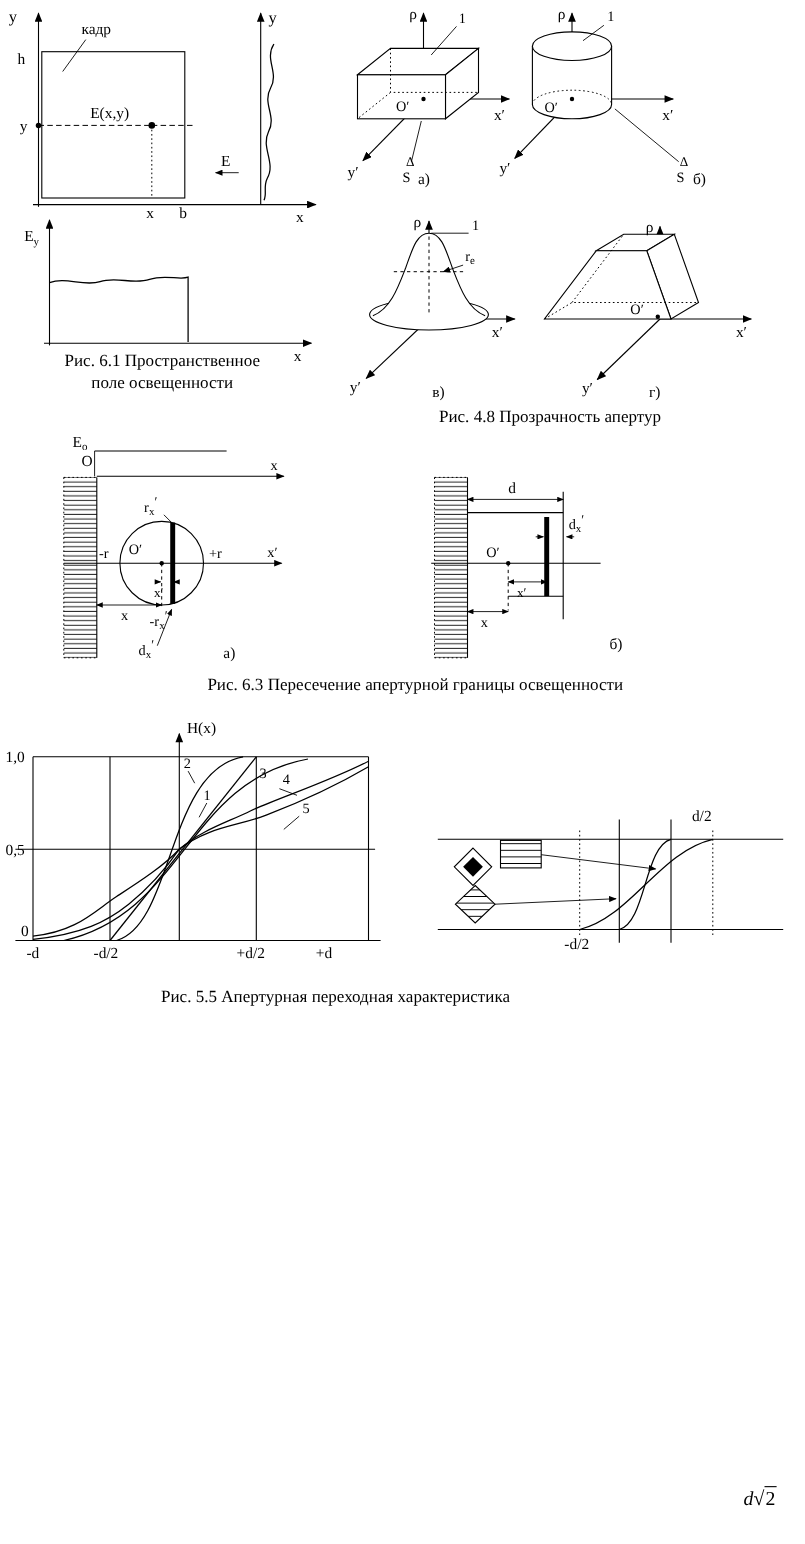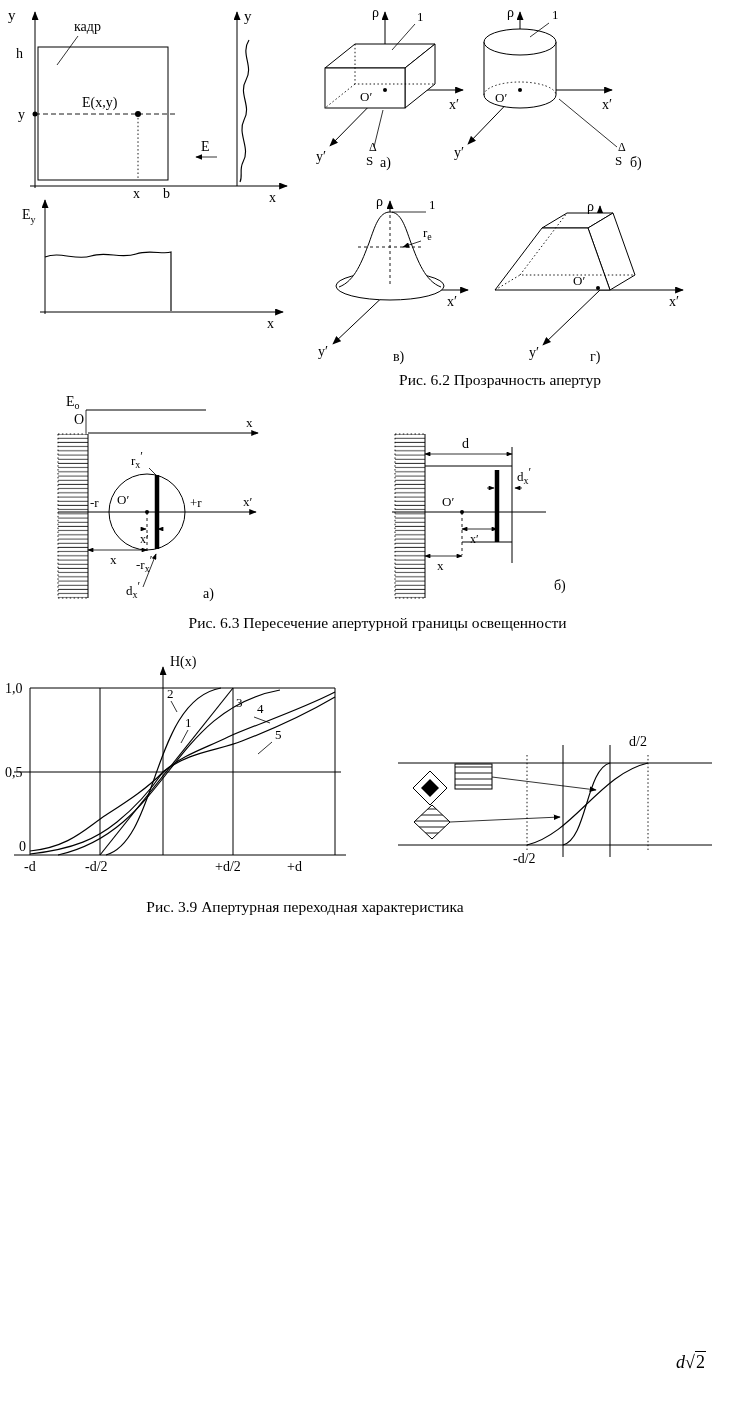--- a/index.html
+++ b/index.html
@@ -62,20 +62,24 @@
     </g>
 
     <g>
       <line class="ln" x1="45" y1="314" x2="45" y2="200" marker-end="url(#ar1)"></line>
       <line class="ln" x1="40" y1="312" x2="283" y2="312" marker-end="url(#ar1)"></line>
       <path class="crv" d="M45,257 C60,251 76,261 91,256 C106,251 121,259 136,254 C150,249 163,255 171,252 L171,311"></path>
       <text class="f14" x="22" y="219"><tspan>E</tspan><tspan dy="4" class="f10">y</tspan></text>
       <text class="f14" x="267" y="328">x</text>
     </g>
   </svg>
+  <div class="cap" style="left:30px;top:319px;width:235px">
+    <div>Рис. 6.1  Пространственное</div>
+    <div>поле освещенности</div>
+  </div>
 
   <svg style="left:290px;top:0" width="442" height="395" viewBox="0 0 442 395">
     <defs>
       <marker id="ar2" viewBox="0 0 10 8" refX="9" refY="4" markerWidth="9" markerHeight="7" orient="auto-start-reverse">
         <path d="M0,0 L10,4 L0,8 z" fill="#000"></path>
       </marker>
     </defs>
 
     <g>
       <line class="ln" x1="95" y1="90" x2="95" y2="12" marker-end="url(#ar2)"></line>
@@ -145,21 +149,21 @@
       <polygon class="wht" points="205,290 320,290 298,228 252,228"></polygon>
       <path class="dt" d="M205,290 L230,275 L345,275 M230,275 L277,213"></path>
       <circle cx="308" cy="288" r="2" fill="#000"></circle>
       <text class="f14" x="297" y="211">ρ</text>
       <text class="f14" x="379" y="306">x′</text>
       <text class="f14" x="239" y="357">y′</text>
       <text class="f13" x="283" y="285">О′</text>
       <text class="f14" x="300" y="361">г)</text>
     </g>
   </svg>
-  <div class="cap" style="left:320px;top:370px;width:360px">Рис. 6.2  Прозрачность апертур</div>
+  <div class="cap" style="left:320px;top:370px;width:360px">Рис. 4.8  Прозрачность апертур</div>
 
   <svg style="left:0;top:390px" width="732" height="250" viewBox="0 0 732 250">
     <defs>
       <marker id="ar3" viewBox="0 0 10 8" refX="9" refY="4" markerWidth="8" markerHeight="6" orient="auto-start-reverse">
         <path d="M0,0 L10,4 L0,8 z" fill="#000"></path>
       </marker>
       <pattern id="hatch3" patternUnits="userSpaceOnUse" width="6" height="4.2">
         <line x1="0" y1="2" x2="6" y2="2" stroke="#000" stroke-width="0.8"></line>
       </pattern>
     </defs>
@@ -279,17 +283,17 @@
       <text class="f14" x="629" y="96">d/2</text>
       <text class="f14" x="513" y="213">-d/2</text>
       <polygon class="ln" points="430,121 447,138 430,155 413,138"></polygon>
       <polygon points="430,129 439,138 430,147 421,138" fill="#000"></polygon>
       <polygon points="432,155 450,172 432,189 414,172" fill="url(#hatch4)" stroke="#000" stroke-width="1"></polygon>
       <rect x="455" y="114" width="37" height="25" fill="url(#hatch4)" stroke="#000" stroke-width="1"></rect>
       <line class="thin" x1="492" y1="127" x2="596" y2="140" marker-end="url(#ar4)"></line>
       <line class="thin" x1="450" y1="172" x2="560" y2="167" marker-end="url(#ar4)"></line>
     </g>
   </svg>
-  <div class="cap" style="left:70px;top:897px;width:470px">Рис. 3.9  Апертурная переходная характеристика</div>
+  <div class="cap" style="left:70px;top:897px;width:470px">Рис. 5.5  Апертурная переходная характеристика</div>
 
   <div class="formula"><span class="it">d</span><span>√</span><span class="radicand">2</span></div>
 
 </div>
 
 </body></html>

